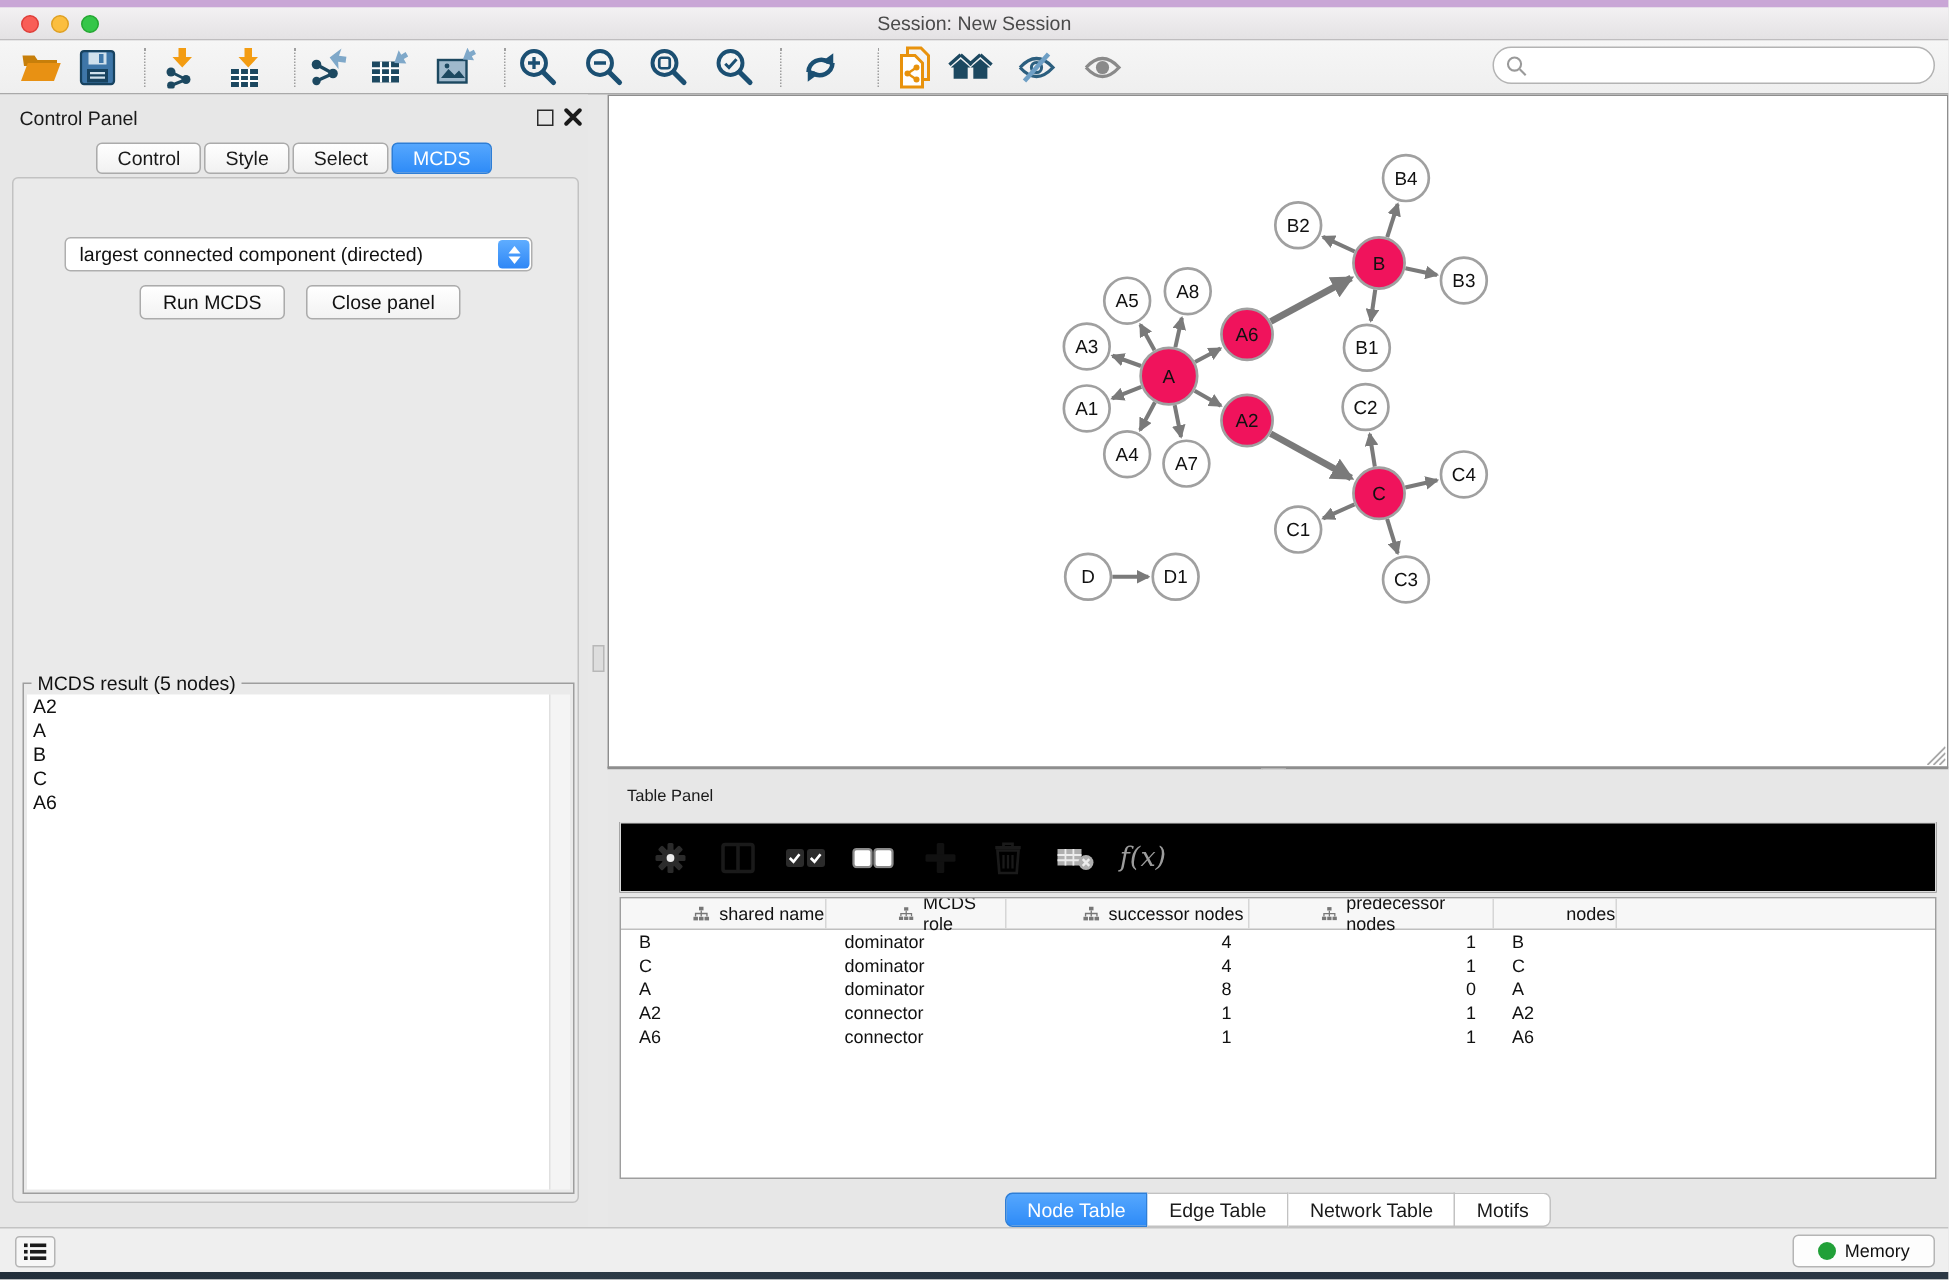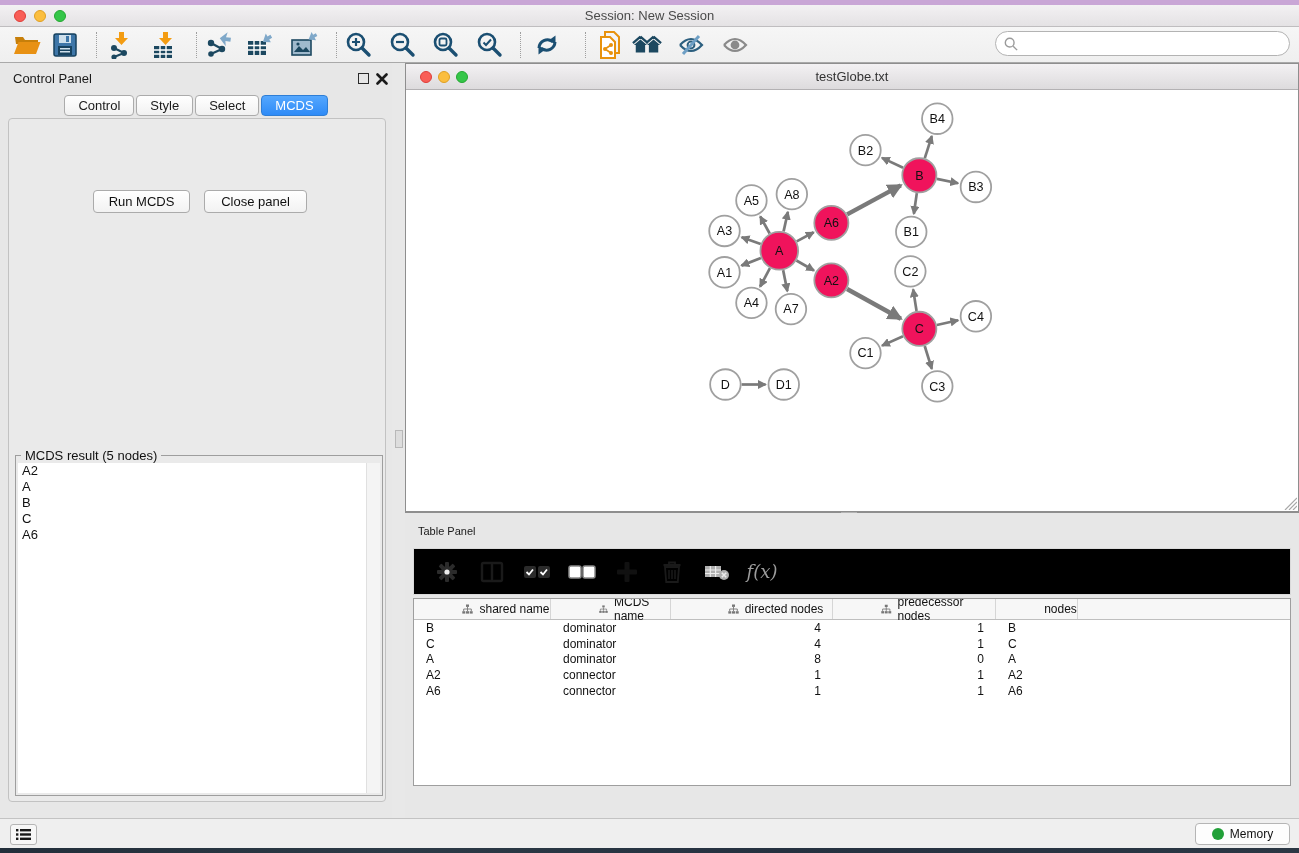--- a/index.html
+++ b/index.html
@@ -253,43 +253,44 @@
         <path d="M1.5 1.5 L10.5 10.5 M10.5 1.5 L1.5 10.5" stroke="#1A1A1A" stroke-width="2.6" stroke-linecap="round"></path>
       </svg>
   </span>
   <div id="cp-tabs" class="abs">
       <button class="ctab">Control</button>
       <button class="ctab">Style</button>
       <button class="ctab">Select</button>
       <button class="ctab active">MCDS</button>
     </div>
   <div id="cp-body" class="abs">
+    <div id="opt-select" class="abs">
+      <span>largest connected component (directed)</span>
+      <span id="opt-stepper">
+          <span class="chev up"></span>
+          <span class="chev down"></span>
+        </span>
+    </div>
     <button id="btn-run" class="cp-btn">Run MCDS</button>
     <button id="btn-close" class="cp-btn">Close panel</button>
     <div id="result-box" class="abs">
       <span id="result-legend">MCDS result (5 nodes)</span>
       <div id="result-list">
           <div>A2</div>
           <div>A</div>
           <div>B</div>
           <div>C</div>
           <div>A6</div>
         </div>
       <div id="result-scroll"></div>
     </div>
   </div>
 </div>
 
 <div id="net-window" class="abs">
-  <div id="net-titlebar">
-    <span class="tl red" style="left:14px;top:7px"></span>
-    <span class="tl yellow" style="left:32px;top:7px"></span>
-    <span class="tl green" style="left:50px;top:7px"></span>
-    <div class="title">testGlobe.txt</div>
-  </div>
   <div id="net-canvas">
     <svg id="graph-svg" viewBox="0 0 892 421">
         <defs>
           <marker id="arw" viewBox="0 0 10 10" refX="8.5" refY="5" markerWidth="3.4" markerHeight="3.4" orient="auto" markerUnits="strokeWidth">
             <path d="M0,0 L10,5 L0,10 z" fill="#7A7A7A"></path>
           </marker>
         </defs>
         <line x1="354.3" y1="159.8" x2="343.8" y2="140.8" stroke="#7A7A7A" stroke-width="3" marker-end="url(#arw)"></line>
         <line x1="369.8" y1="157.5" x2="374.6" y2="135.8" stroke="#7A7A7A" stroke-width="3" marker-end="url(#arw)"></line>
         <line x1="344.3" y1="171.5" x2="323.1" y2="163.9" stroke="#7A7A7A" stroke-width="3" marker-end="url(#arw)"></line>
@@ -478,31 +479,31 @@
           <span>shared name</span>
         </div>
         <div class="th" style="width: 120px;">
           <svg width="11" height="11" viewBox="0 0 11 11">
             <rect x="4" y="0.5" width="3" height="2.4" fill="#777"></rect>
             <path d="M5.5 3 v2 M1.7 7 V5 H9.3 V7 M5.5 5 v2" stroke="#777" stroke-width="0.9" fill="none"></path>
             <rect x="0.3" y="7.2" width="3" height="2.4" fill="#777"></rect>
             <rect x="4" y="7.2" width="3" height="2.4" fill="#777"></rect>
             <rect x="7.7" y="7.2" width="3" height="2.4" fill="#777"></rect>
           </svg>
-          <span>MCDS name</span>
+          <span>MCDS role</span>
         </div>
         <div class="th" style="width: 162px;">
           <svg width="11" height="11" viewBox="0 0 11 11">
             <rect x="4" y="0.5" width="3" height="2.4" fill="#777"></rect>
             <path d="M5.5 3 v2 M1.7 7 V5 H9.3 V7 M5.5 5 v2" stroke="#777" stroke-width="0.9" fill="none"></path>
             <rect x="0.3" y="7.2" width="3" height="2.4" fill="#777"></rect>
             <rect x="4" y="7.2" width="3" height="2.4" fill="#777"></rect>
             <rect x="7.7" y="7.2" width="3" height="2.4" fill="#777"></rect>
           </svg>
-          <span>directed nodes</span>
+          <span>successor nodes</span>
         </div>
         <div class="th" style="width: 163px;">
           <svg width="11" height="11" viewBox="0 0 11 11">
             <rect x="4" y="0.5" width="3" height="2.4" fill="#777"></rect>
             <path d="M5.5 3 v2 M1.7 7 V5 H9.3 V7 M5.5 5 v2" stroke="#777" stroke-width="0.9" fill="none"></path>
             <rect x="0.3" y="7.2" width="3" height="2.4" fill="#777"></rect>
             <rect x="4" y="7.2" width="3" height="2.4" fill="#777"></rect>
             <rect x="7.7" y="7.2" width="3" height="2.4" fill="#777"></rect>
           </svg>
           <span>predecessor nodes</span>
@@ -543,20 +544,26 @@
         </div>
         <div class="tr">
           <div class="td" style="width: 137px;">A6</div>
           <div class="td" style="width: 120px;">connector</div>
           <div class="td num" style="width: 162px;">1</div>
           <div class="td num" style="width: 163px;">1</div>
           <div class="td" style="width: 82px;">A6</div>
         </div>
       </div>
   </div>
+  <div id="tp-tabs" class="abs">
+      <button class="seg active">Node Table</button>
+      <button class="seg">Edge Table</button>
+      <button class="seg">Network Table</button>
+      <button class="seg">Motifs</button>
+    </div>
 </div>
 
 <div id="status-bar" class="abs">
   <span id="list-btn">
     <svg width="15" height="13" viewBox="0 0 15 13">
         <g fill="#1A1A1A">
           <rect x="0" y="1" width="2.4" height="2.4"></rect>
           <rect x="4" y="1" width="11" height="2.4"></rect>
           <rect x="0" y="5.3" width="2.4" height="2.4"></rect>
           <rect x="4" y="5.3" width="11" height="2.4"></rect>

